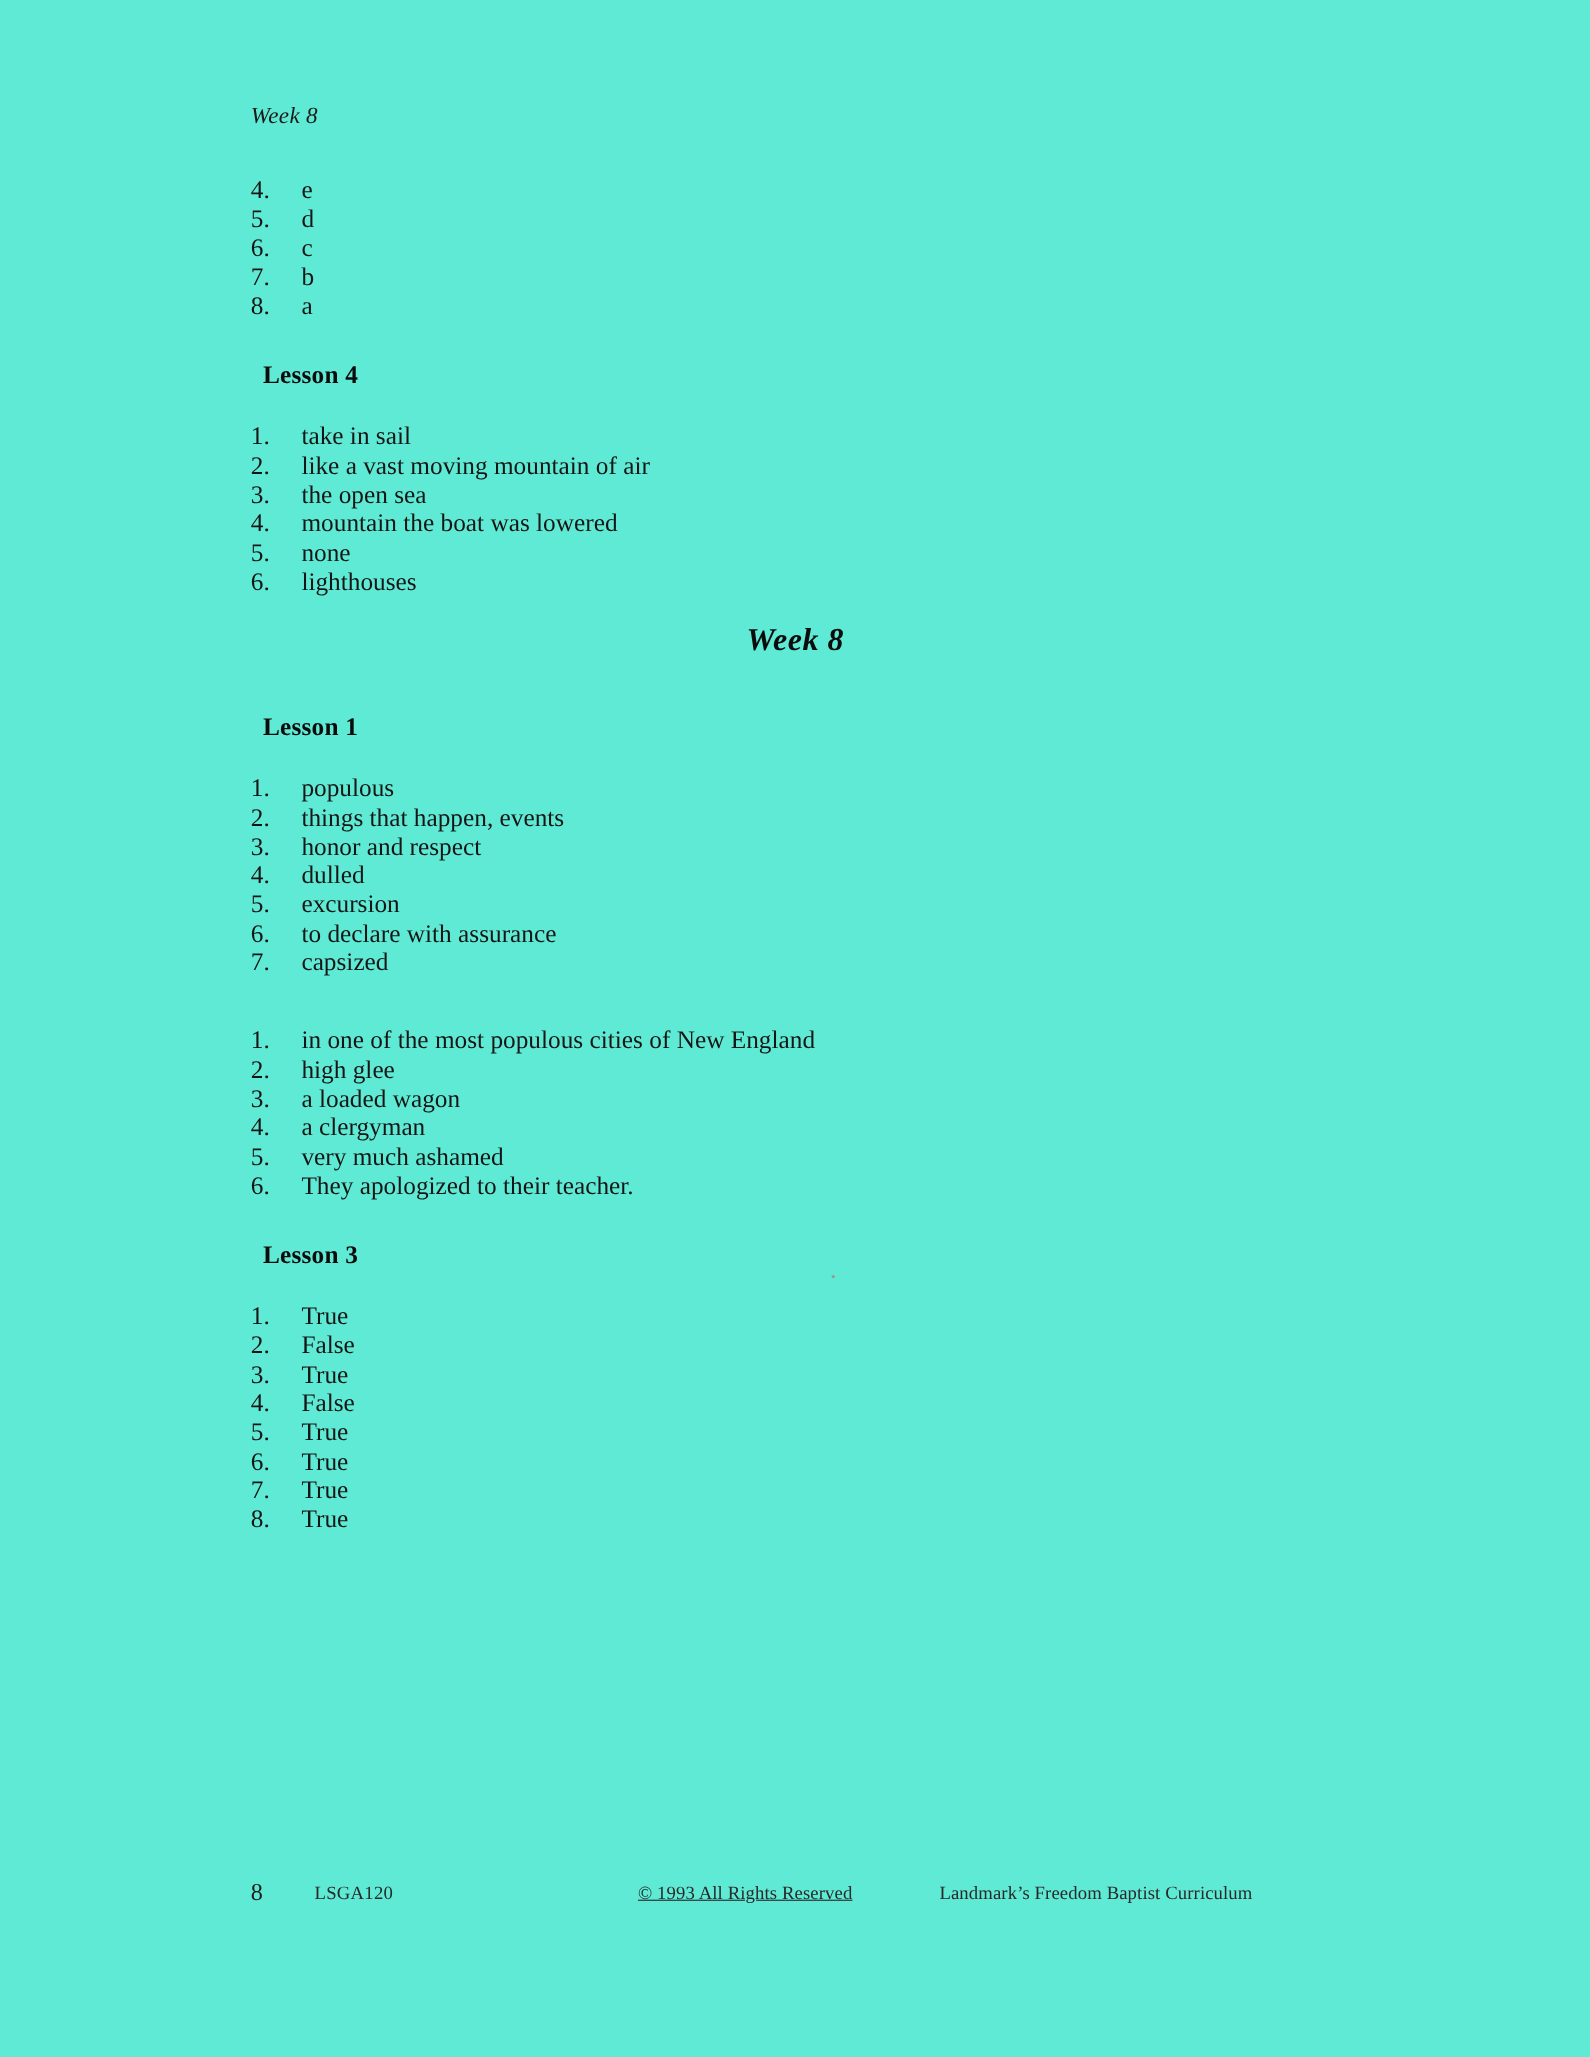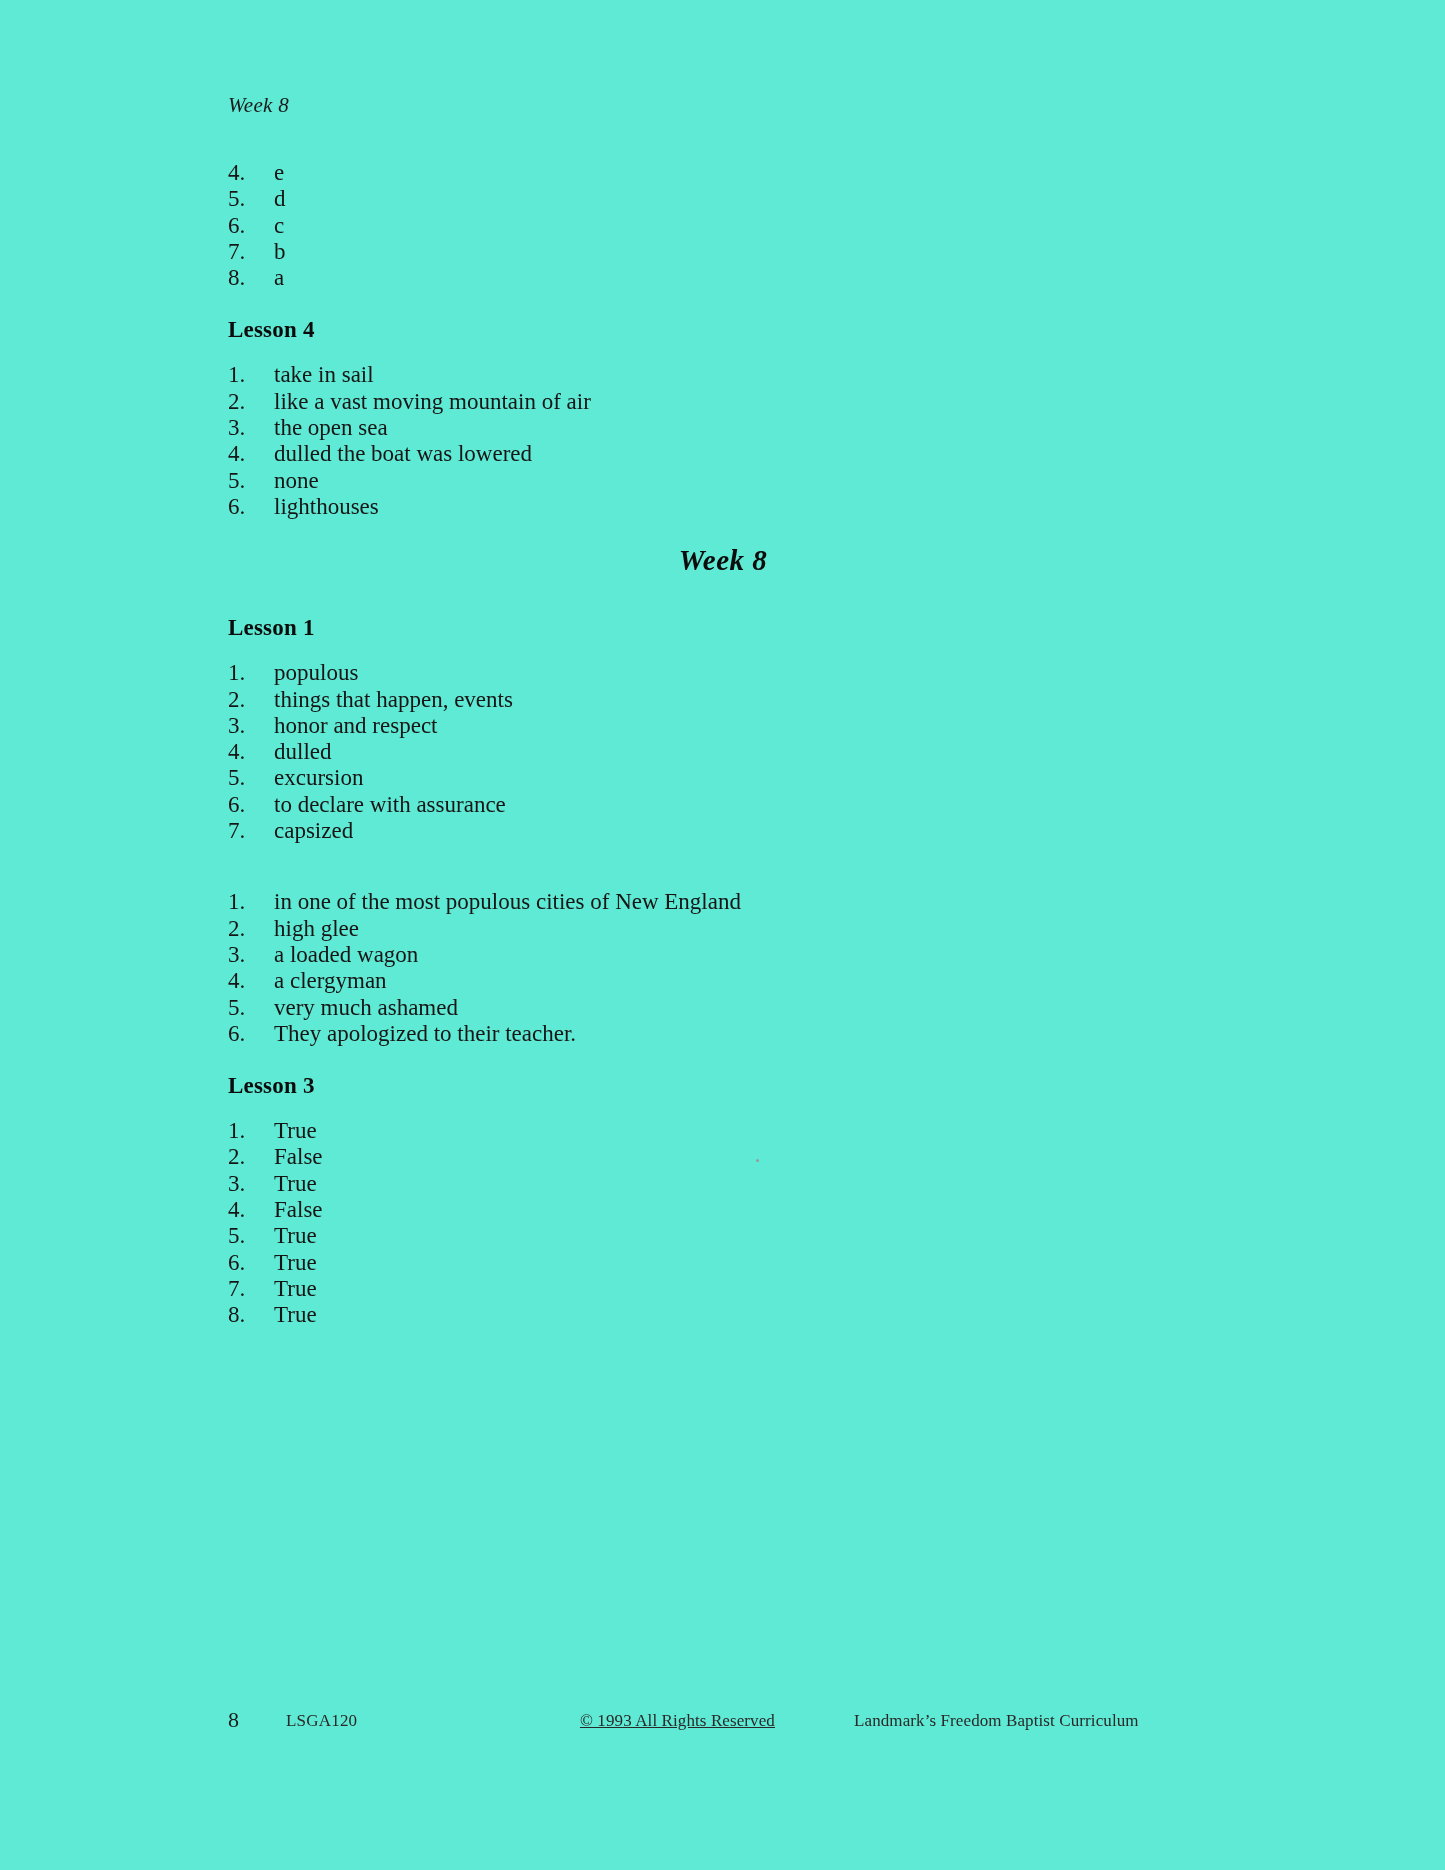--- a/index.html
+++ b/index.html
@@ -52,21 +52,21 @@
     margin: 0;
     padding: 0;
   }
 
   
   .lesson-heading {
     font-weight: bold;
     font-size: 23px;
     letter-spacing: 0.2px;
     color: #0d0c0c;
-    margin: 0;
+    margin: 11px;
     padding: 0;
     white-space: nowrap;
   }
 
   
   .answer-list {
     list-style: none;
     margin: 0;
     padding: 0;
   }
@@ -186,21 +186,21 @@
         <li class="answer-item">
           <span class="answer-num">2.</span>
           <span class="answer-text">like a vast moving mountain of air</span>
         </li>
         <li class="answer-item">
           <span class="answer-num">3.</span>
           <span class="answer-text">the open sea</span>
         </li>
         <li class="answer-item">
           <span class="answer-num">4.</span>
-          <span class="answer-text">dulled the boat was lowered</span>
+          <span class="answer-text">mountain the boat was lowered</span>
         </li>
         <li class="answer-item">
           <span class="answer-num">5.</span>
           <span class="answer-text">none</span>
         </li>
         <li class="answer-item">
           <span class="answer-num">6.</span>
           <span class="answer-text">lighthouses</span>
         </li>
       </ul>

